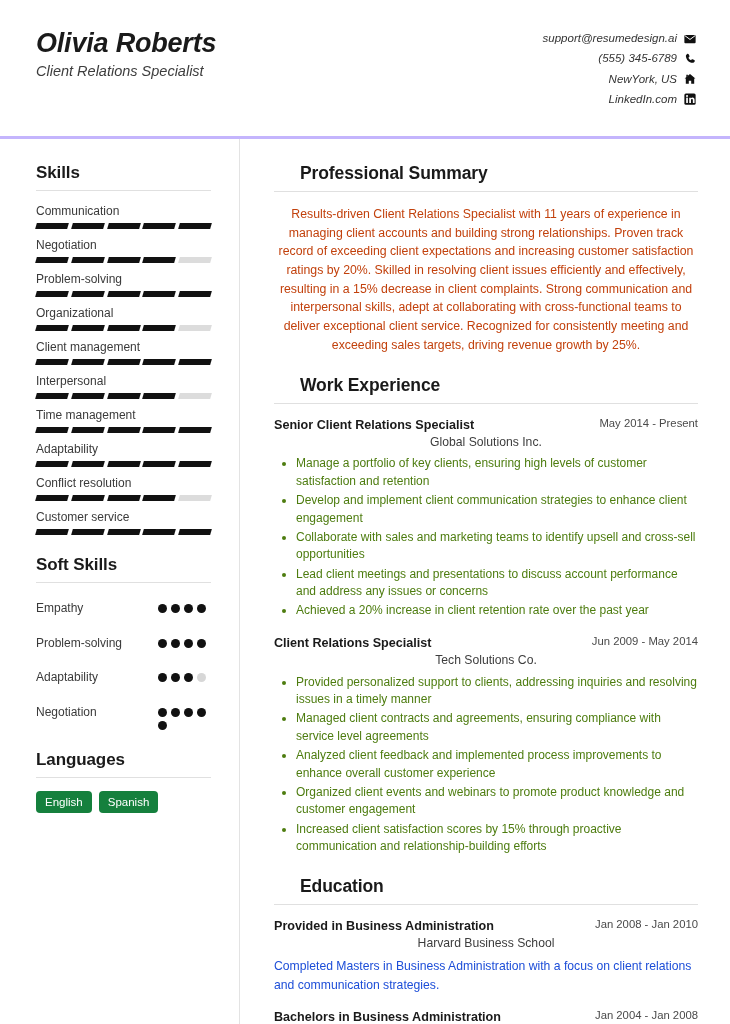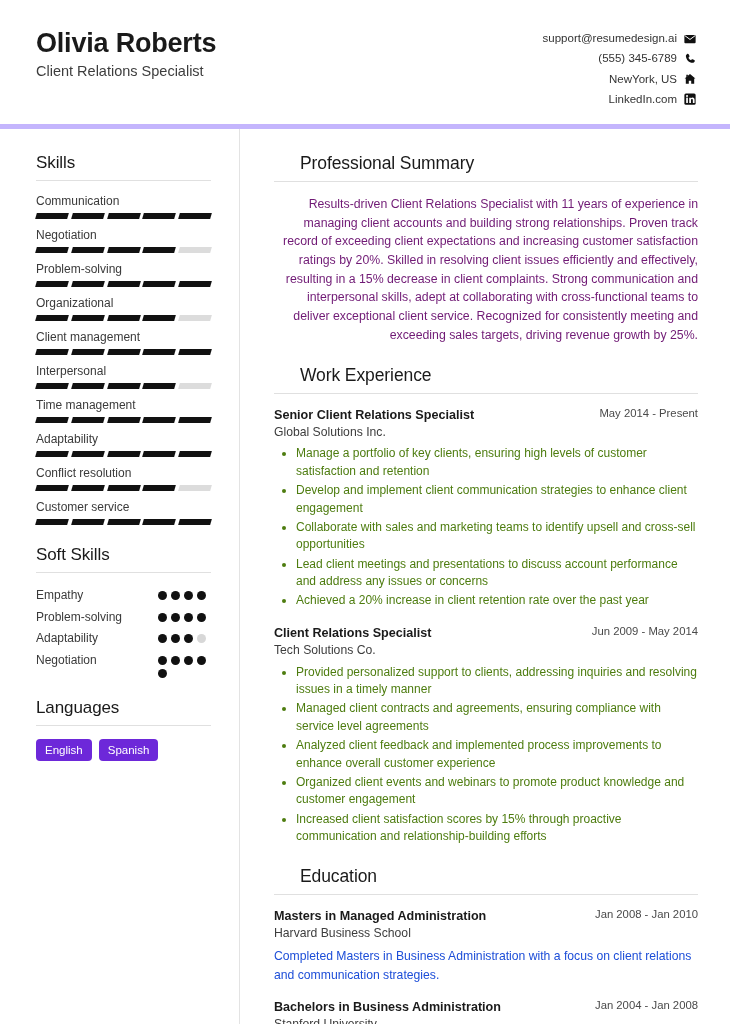--- a/index.html
+++ b/index.html
@@ -12,23 +12,24 @@
     font-family: "Liberation Sans", sans-serif;
     color: #2b2b2b;
     overflow: hidden;
   }
 
   
   .header {
     display: flex;
     align-items: flex-start;
     justify-content: space-between;
-    padding: 26px 34px 16px 36px;
-    border-bottom: 5px solid #c4b5fd;
+    padding: 26px 34px 28px 36px;
+    border-bottom: 3px solid #c4b5fd;
     min-height: 115px;
+    font-style: italic;
   }
   .identity { padding-top: 2px; }
   .full-name {
     font-size: 27px;
     font-weight: 700;
     letter-spacing: -0.2px;
     color: #1a1a1a;
     line-height: 1.12;
     margin: 0;
   }
@@ -76,21 +77,21 @@
   }
   .main {
     flex: 1 1 auto;
     padding: 24px 32px 0 34px;
     min-width: 0;
   }
 
   
   .sec-title {
     font-size: 17px;
-    font-weight: 400;
+    font-weight: 700;
     color: #1a1a1a;
     margin: 0 0 7px 0;
     letter-spacing: -0.1px;
   }
   .sec-rule {
     height: 1px;
     background: #e0e0e0;
     margin-bottom: 13px;
   }
   .main .sec-title { font-size: 17.5px; margin-left: 26px; }
@@ -111,20 +112,21 @@
     background: #111111;
     transform: skewX(-16deg);
   }
   .seg.empty { background: #dcdcdc; }
 
   
   .soft-item {
     display: flex;
     align-items: flex-start;
     margin-bottom: 3px;
+    margin-top: 16px;
   }
   .soft-name {
     flex: 0 0 122px;
     font-size: 12px;
     color: #3a3a3a;
     line-height: 1.55;
   }
   .soft-dots {
     flex: 1 1 auto;
     display: flex;
@@ -138,34 +140,34 @@
     width: 9px; height: 9px;
     border-radius: 50%;
     background: #111111;
     flex: 0 0 9px;
   }
   .dot.empty { background: #d7d7d7; }
 
   
   .lang-tags { display: flex; flex-wrap: wrap; gap: 7px; }
   .lang-tag {
-    background: #6d28d9;
+    background: #15803d;
     color: #ffffff;
     font-size: 11.5px;
     padding: 4px 9px;
     border-radius: 4px;
     line-height: 1.25;
   }
 
   
   .summary-text {
     font-size: 12.3px;
     line-height: 1.52;
-    color: #701a75;
-    text-align: right;
+    color: #c2410c;
+    text-align: center;
     margin: 0;
   }
 
   .entry { margin-bottom: 15px; }
   .entry:last-child { margin-bottom: 0; }
   .entry-head {
     display: flex;
     align-items: flex-start;
     justify-content: space-between;
     gap: 12px;
@@ -180,20 +182,21 @@
     font-size: 11.3px;
     color: #4a4a4a;
     white-space: nowrap;
     flex: 0 0 auto;
   }
   .entry-org {
     font-size: 12.2px;
     color: #3d3d3d;
     margin-top: 1px;
     line-height: 1.35;
+    text-align: center;
   }
   .bullets {
     margin: 5px 0 0 0;
     padding-left: 22px;
   }
   .bullets li {
     font-size: 12px;
     line-height: 1.45;
     color: #4d7c0f;
     margin-bottom: 2px;
@@ -462,21 +465,21 @@
           </div>
         </div>
     </section>
 
     <section class="sec-block">
       <h2 class="sec-title">Education</h2>
       <div class="sec-rule"></div>
       <div id="education-list">
           <div class="entry">
             <div class="entry-head">
-              <div class="entry-role">Masters in Managed Administration</div>
+              <div class="entry-role">Provided in Business Administration</div>
               <div class="entry-dates">Jan 2008 - Jan 2010</div>
             </div>
             <div class="entry-org">Harvard Business School</div>
             <p class="entry-desc">Completed Masters in Business Administration with a focus on client relations and communication strategies.</p>
           </div>
           <div class="entry">
             <div class="entry-head">
               <div class="entry-role">Bachelors in Business Administration</div>
               <div class="entry-dates">Jan 2004 - Jan 2008</div>
             </div>

